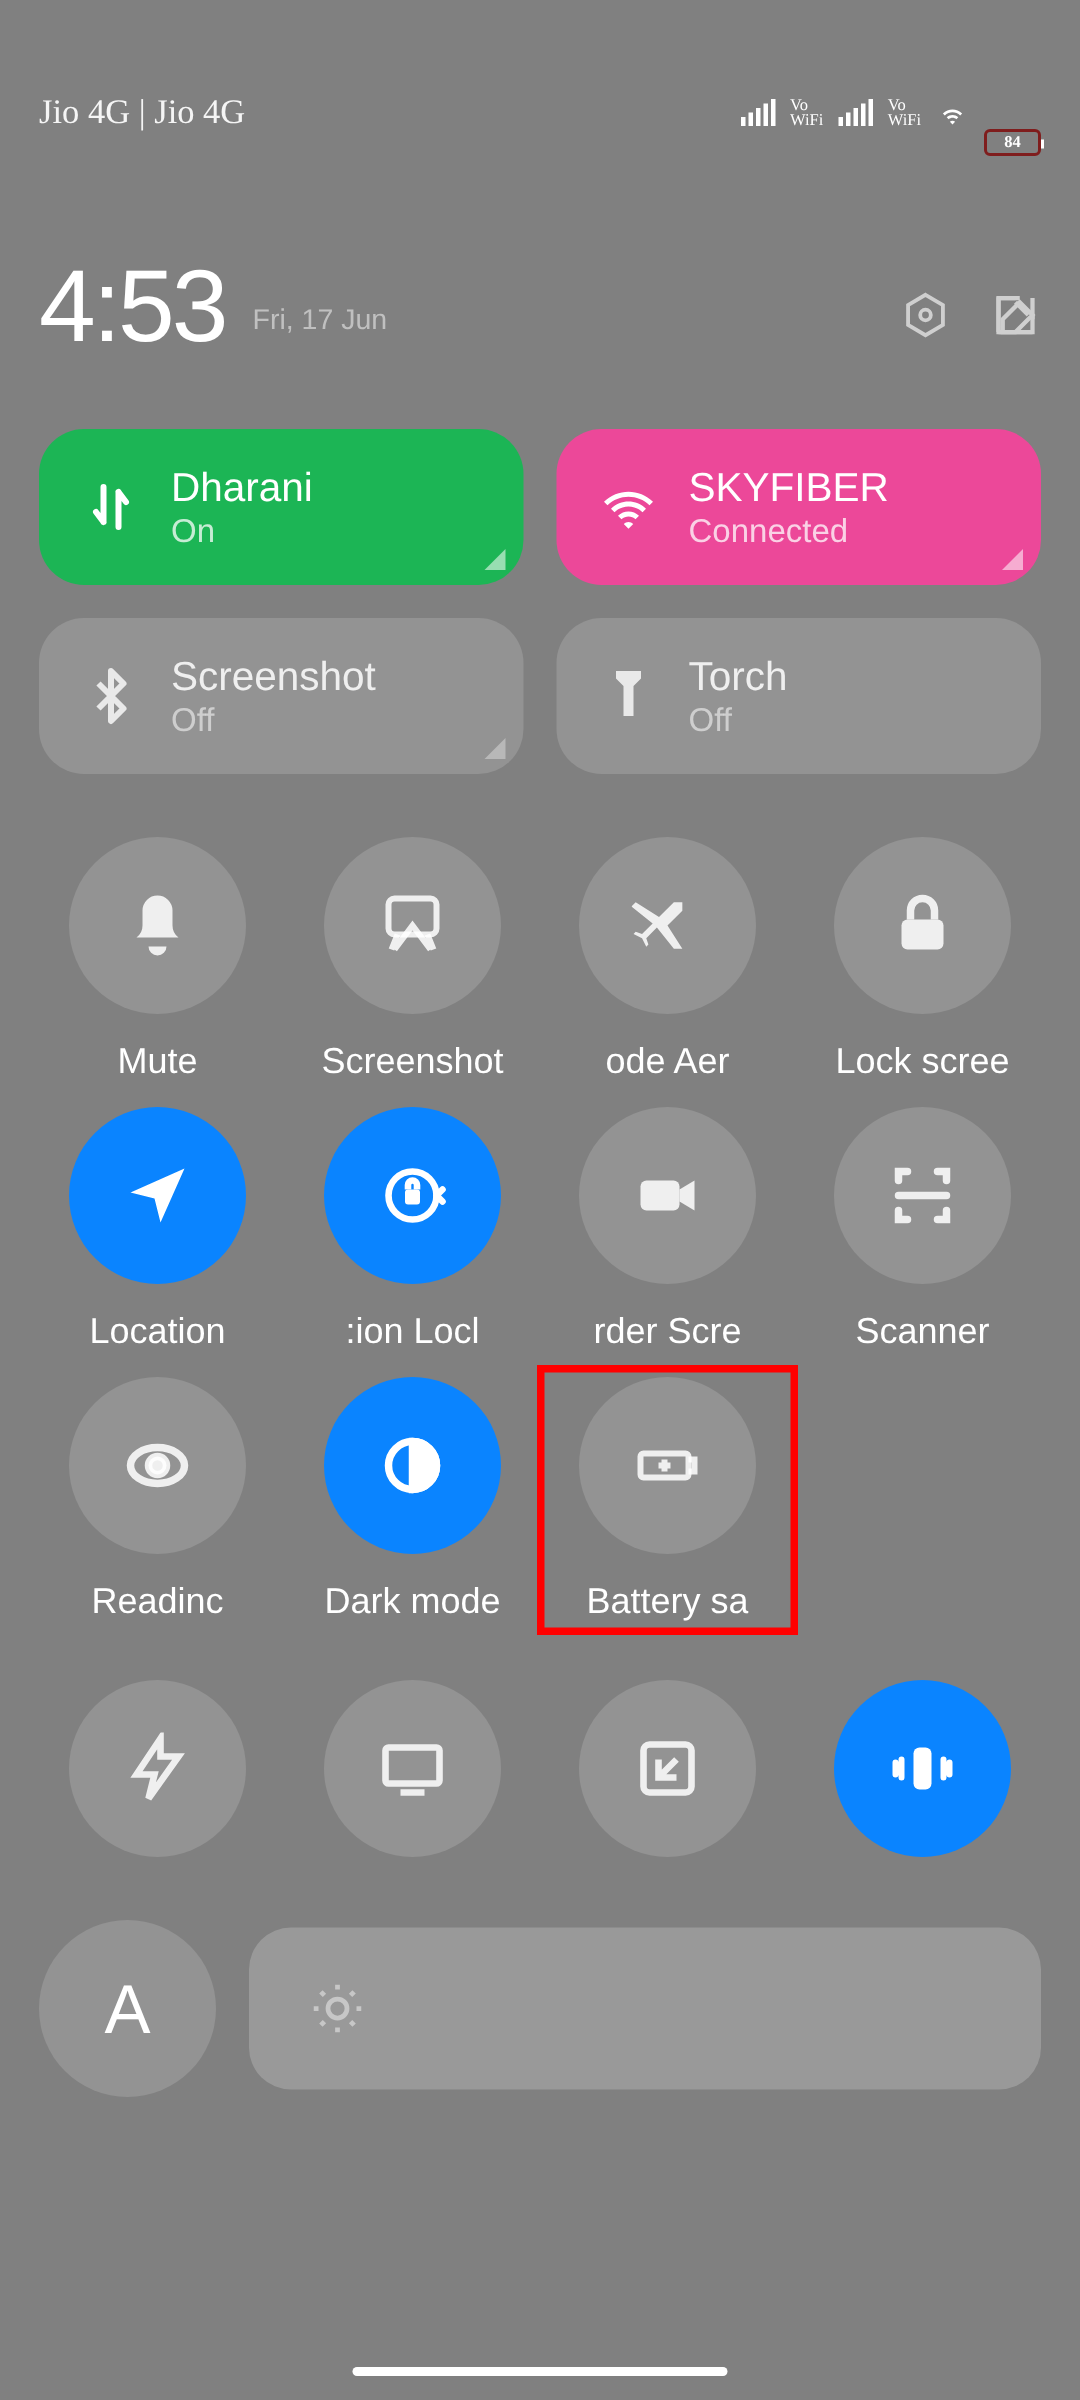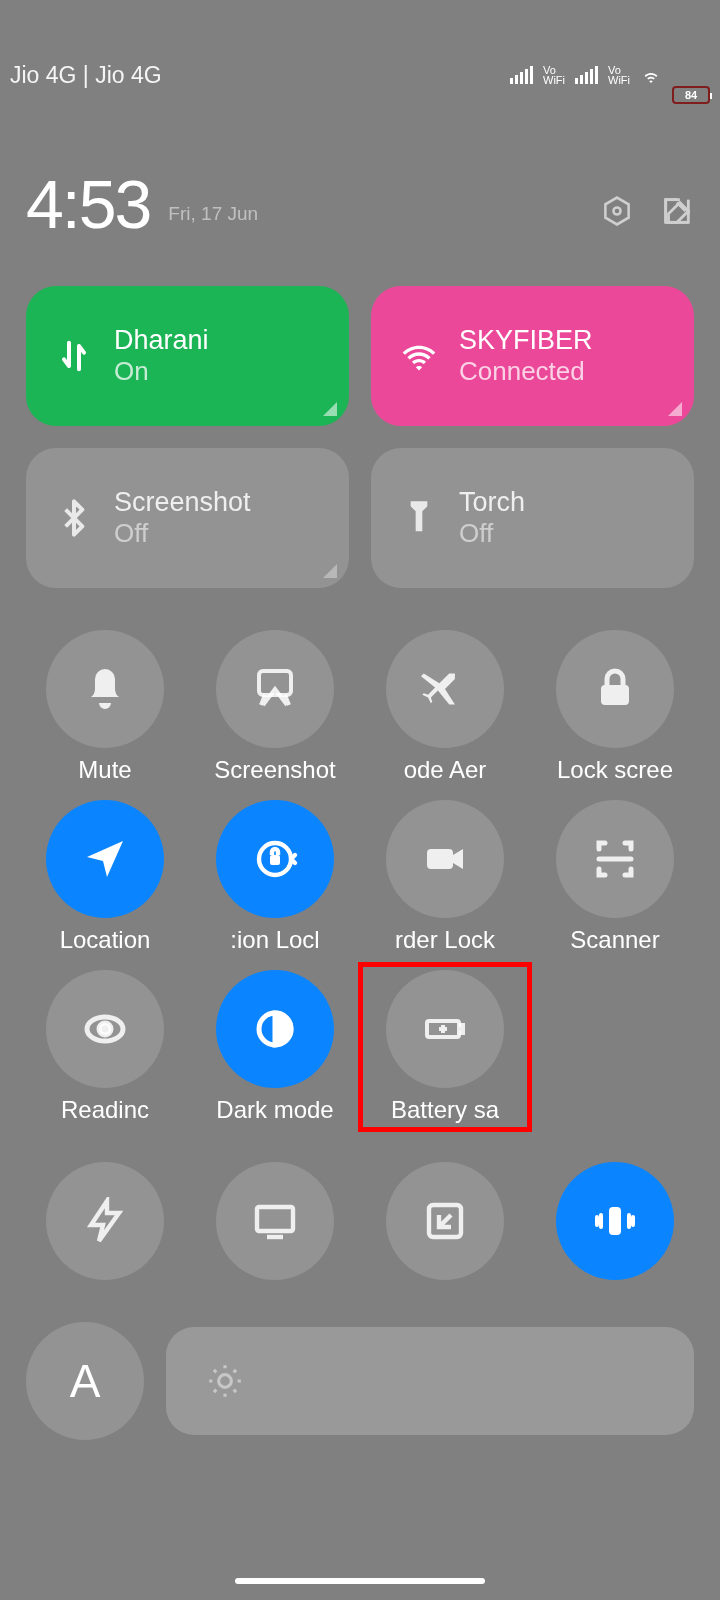--- a/index.html
+++ b/index.html
@@ -9,23 +9,24 @@
       background: #808080;
       font-family: -apple-system, BlinkMacSystemFont, "Segoe UI", sans-serif;
       color: #fff;
       overflow: hidden;
       position: relative;
     }
     .statusbar {
       display: flex;
       justify-content: space-between;
       align-items: center;
-      padding: 0 10px;
+      padding: 0 26px;
       height: 140px;
       padding-top: 10px;
+      font-family: Liberation Serif, serif;
     }
     .statusbar-left {
       font-size: 23px;
       font-weight: 500;
       color: #f5f5f5;
     }
     .statusbar-right {
       display: flex;
       align-items: center;
       gap: 10px;
@@ -54,48 +55,48 @@
     .header-icons svg { width: 34px; height: 34px; opacity: 0.85; }
     .tiles-grid {
       display: grid;
       grid-template-columns: 1fr 1fr;
       gap: 22px;
       padding: 0 26px;
       margin-top: 48px;
     }
     .tile {
       border-radius: 30px;
-      height: 140px;
+      height: 104px;
       display: flex;
       align-items: center;
       padding: 11px 26px;
       gap: 18px;
       position: relative;
     }
     .tile-green { background: #1cb555; }
     .tile-blue { background: #ec4899; }
     .tile-gray { background: rgba(255,255,255,0.15); }
     .tile-icon { width: 44px; display: flex; justify-content: center; }
     .tile-icon svg { width: 40px; height: 40px; }
     .tile-text { flex: 1; }
     .tile-title { font-size: 27px; font-weight: 500; }
-    .tile-sub { font-size: 26px; color: rgba(255,255,255,0.75); margin-top: 0; }
+    .tile-sub { font-size: 22px; color: rgba(255,255,255,0.75); margin-top: 0; }
     .tile-corner { position: absolute; right: 12px; bottom: 10px; width: 0; height: 0; border-left: 14px solid transparent; border-bottom: 14px solid rgba(255,255,255,0.55); }
     .round-grid {
       display: grid;
       grid-template-columns: repeat(4, 1fr);
       gap: 16px 12px;
       padding: 0 26px;
       margin-top: 42px;
     }
     .round-item {
       display: flex;
       flex-direction: column;
       align-items: center;
-      gap: 8px;
+      gap: 18px;
       position: relative;
       justify-content: center;
     }
     .round-btn {
       width: 118px;
       height: 118px;
       border-radius: 50%;
       display: flex;
       align-items: center;
       justify-content: center;
@@ -325,21 +326,21 @@
       </div>
       <div class="round-label">:ion     Locl</div>
     </div>
     <div class="round-item">
       <div class="round-btn round-gray">
         <svg viewBox="0 0 24 24" fill="rgba(255,255,255,0.85)">
             <rect x="3" y="7" width="13" height="10" rx="2"></rect>
             <path d="M16 10l5-3v10l-5-3z"></path>
           </svg>
       </div>
-      <div class="round-label">rder    Lock</div>
+      <div class="round-label">rder    Scre</div>
     </div>
     <div class="round-item">
       <div class="round-btn round-gray">
         <svg viewBox="0 0 24 24" fill="none" stroke="rgba(255,255,255,0.85)" stroke-width="2.5" stroke-linecap="round">
             <path d="M4 7V4h3M20 7V4h-3M4 17v3h3M20 17v3h-3M4 12h16"></path>
           </svg>
       </div>
       <div class="round-label">Scanner</div>
     </div>
 

